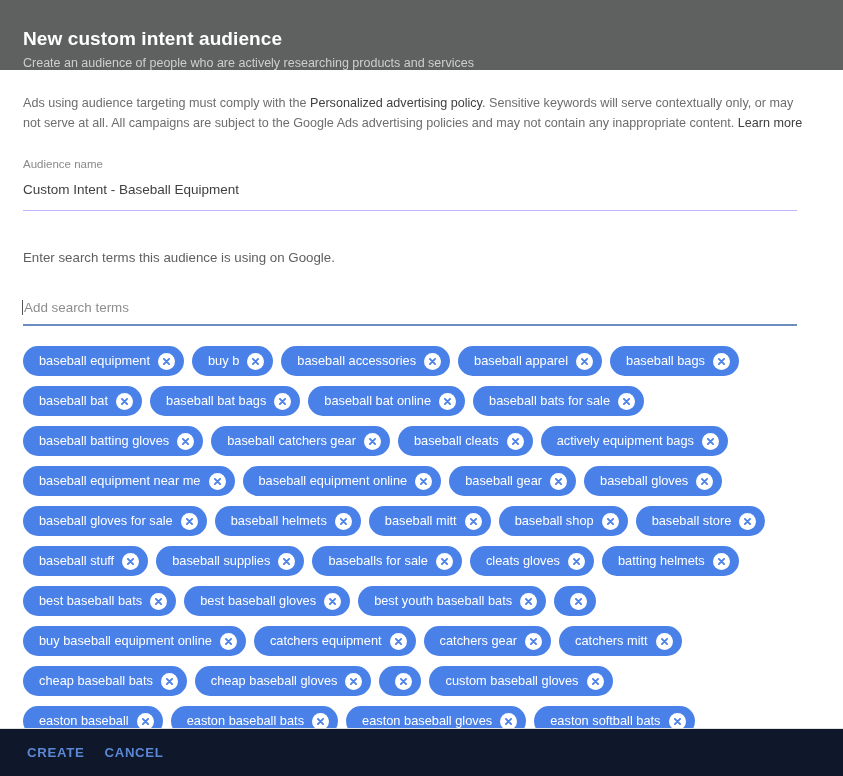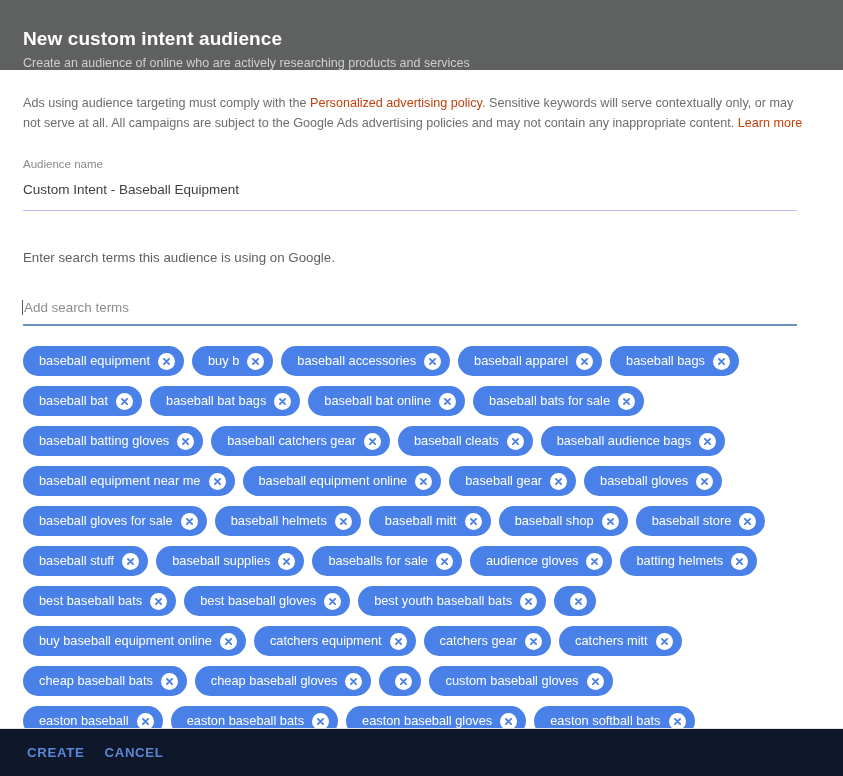--- a/index.html
+++ b/index.html
@@ -49,21 +49,21 @@
 
   .policy-note {
     font-size: 12.6px;
     line-height: 19.5px;
     color: #6d6d6d;
     padding-top: 24px;
     max-width: 790px;
   }
   .policy-note a,
   .link {
-    color: #c2410c;
+    color: #404040;
     text-decoration: none;
     margin-top: 20px;
   }
 
   
   .field-block {
     margin-top: 24px;
   }
   .field-label {
     font-size: 11.5px;
@@ -181,21 +181,21 @@
     padding: 8px 10px;
     cursor: pointer;
     font-family: "Liberation Sans", sans-serif;
   }
 </style>
 </head>
 <body>
 
 <div class="dialog-header">
   <div class="dialog-title">New custom intent audience</div>
-  <div class="dialog-subtitle">Create an audience of online who are actively researching products and services</div>
+  <div class="dialog-subtitle">Create an audience of people who are actively researching products and services</div>
 </div>
 
 <div class="dialog-body">
 
   <div class="policy-note">
     <span>Ads using audience targeting must comply with the </span><a href="#" class="link">Personalized advertising policy</a><span>. Sensitive keywords will serve contextually only, or may not serve at all. All campaigns are subject to the Google Ads advertising policies and may not contain any inappropriate content. </span><a href="#" class="link">Learn more</a>
   </div>
 
   <div class="field-block">
     <div class="field-label">Audience name</div>
@@ -306,21 +306,21 @@
         </div>
         <div class="chip">
           <span class="chip-label">baseball cleats</span>
           <span class="chip-remove">
             <svg width="11" height="11" viewBox="0 0 11 11">
               <path d="M2.9 2.9 L8.1 8.1 M8.1 2.9 L2.9 8.1" stroke="#4a81e8" stroke-width="1.9" stroke-linecap="round"></path>
             </svg>
           </span>
         </div>
         <div class="chip">
-          <span class="chip-label">baseball audience bags</span>
+          <span class="chip-label">actively equipment bags</span>
           <span class="chip-remove">
             <svg width="11" height="11" viewBox="0 0 11 11">
               <path d="M2.9 2.9 L8.1 8.1 M8.1 2.9 L2.9 8.1" stroke="#4a81e8" stroke-width="1.9" stroke-linecap="round"></path>
             </svg>
           </span>
         </div>
       </div>
       <div class="chip-row">
         <div class="chip">
           <span class="chip-label">baseball equipment near me</span>
@@ -416,21 +416,21 @@
         </div>
         <div class="chip">
           <span class="chip-label">baseballs for sale</span>
           <span class="chip-remove">
             <svg width="11" height="11" viewBox="0 0 11 11">
               <path d="M2.9 2.9 L8.1 8.1 M8.1 2.9 L2.9 8.1" stroke="#4a81e8" stroke-width="1.9" stroke-linecap="round"></path>
             </svg>
           </span>
         </div>
         <div class="chip">
-          <span class="chip-label">audience gloves</span>
+          <span class="chip-label">cleats gloves</span>
           <span class="chip-remove">
             <svg width="11" height="11" viewBox="0 0 11 11">
               <path d="M2.9 2.9 L8.1 8.1 M8.1 2.9 L2.9 8.1" stroke="#4a81e8" stroke-width="1.9" stroke-linecap="round"></path>
             </svg>
           </span>
         </div>
         <div class="chip">
           <span class="chip-label">batting helmets</span>
           <span class="chip-remove">
             <svg width="11" height="11" viewBox="0 0 11 11">

